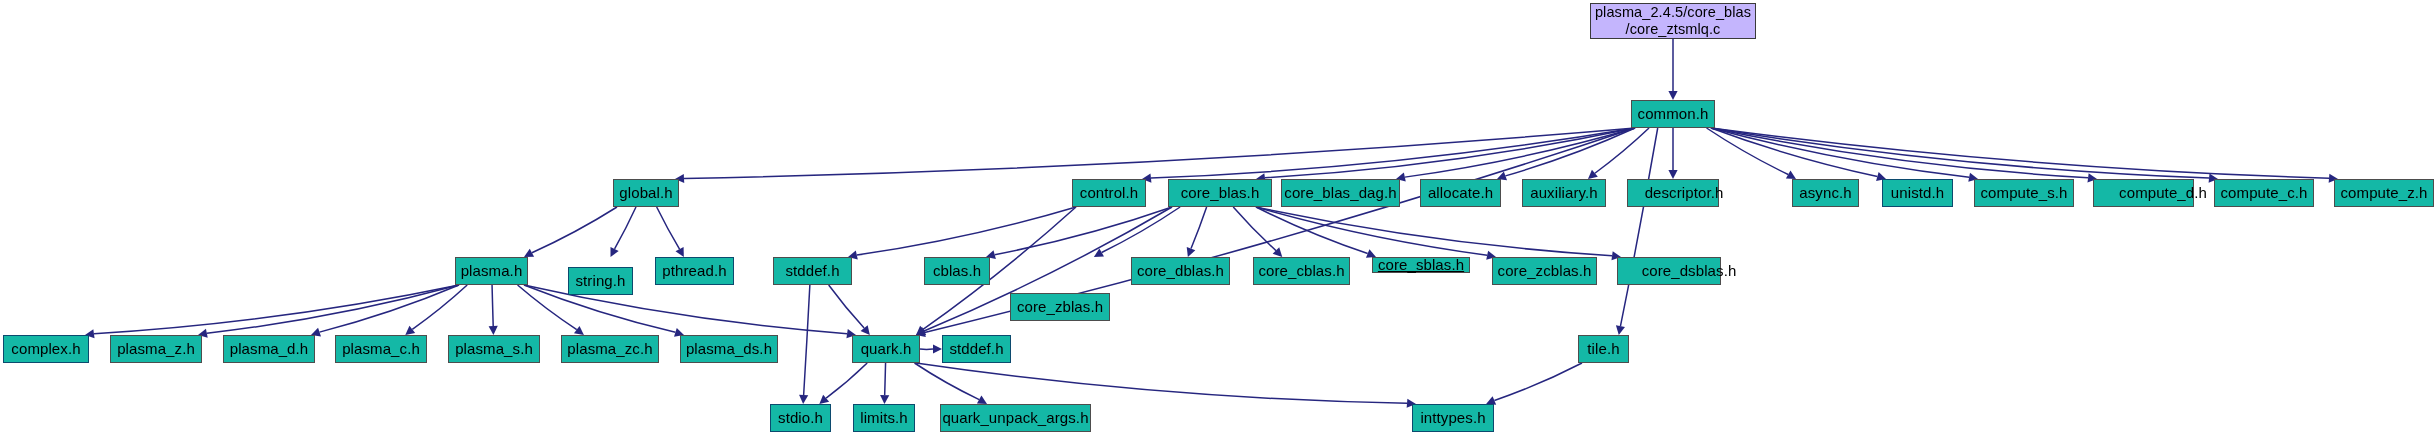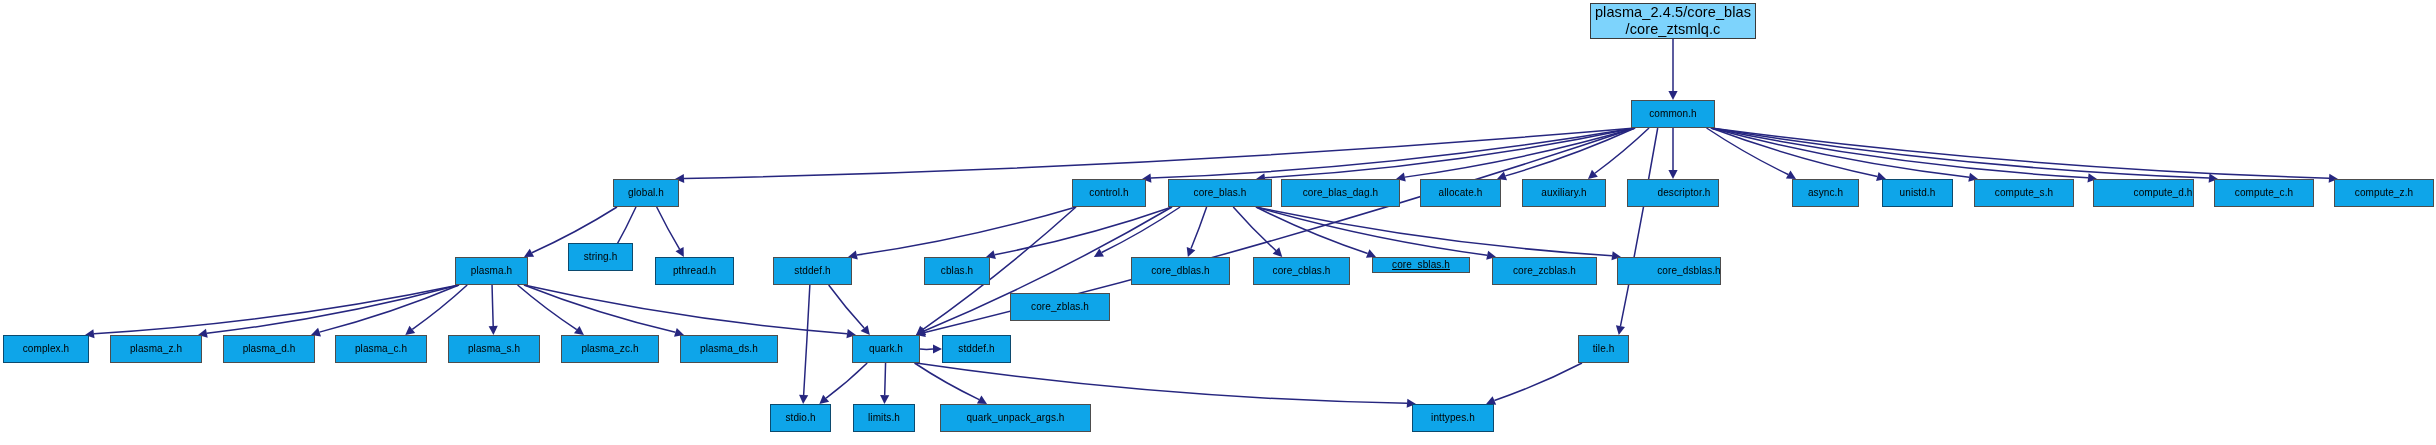--- a/index.html
+++ b/index.html
@@ -1,24 +1,24 @@
 <!DOCTYPE html>
 <html><head>
 <meta charset="utf-8">
 <style>
   html,body{margin:0;padding:0;background:#ffffff;}
   body{font-family:"Liberation Sans","DejaVu Sans",sans-serif;}
   #graph-root{position:relative;width:2436px;height:445px;background:#fff;overflow:hidden;}
   svg#edges{position:absolute;left:0;top:0;width:2436px;height:445px;}
   .node{position:absolute;box-sizing:border-box;display:flex;align-items:center;justify-content:center;
-        text-align:center;line-height:1.15;color:#000;background:#0ea5e9;
-        font-size:10px;letter-spacing:0.1px;white-space:pre;}
+        text-align:center;line-height:1.15;color:#000;background:#14b8a6;
+        font-size:15px;letter-spacing:0.1px;white-space:pre;}
   .node.sys{border:1px solid #0c4a6e;}
   .node.proj{border:1px solid #4d4d4d;}
-  .node.root{border:1px solid #3a3a3a;background:#7dd3fc;font-size:14.5px;}
+  .node.root{border:1px solid #3a3a3a;background:#c4b5fd;font-size:14.5px;}
   .edge{fill:none;stroke:#26267f;stroke-width:1.5;}
   .arrow{fill:#26267f;}
 </style>
 </head>
 <body>
 
 <div id="graph-root">
   <svg id="edges" viewBox="0 0 2436 445">
       <path class="edge" d="M 1673 39 Q 1673 65 1673 91"></path>
       <polygon class="arrow" points="1673,100 1668.4,91 1677.6,91"></polygon>
@@ -122,21 +122,21 @@
       <div class="node proj" style="left: 1420px; top: 179px; width: 81px; height: 28px;">allocate.h</div>
       <div class="node proj" style="left: 1522px; top: 179px; width: 84px; height: 28px;">auxiliary.h</div>
       <div class="node proj" style="left: 1627px; top: 179px; width: 92px; height: 28px; padding-left: 22px;">descriptor.h</div>
       <div class="node proj" style="left: 1792px; top: 179px; width: 67px; height: 28px;">async.h</div>
       <div class="node sys" style="left: 1882px; top: 179px; width: 71px; height: 28px;">unistd.h</div>
       <div class="node proj" style="left: 1974px; top: 179px; width: 100px; height: 28px;">compute_s.h</div>
       <div class="node proj" style="left: 2093px; top: 179px; width: 101px; height: 28px; padding-left: 39px;">compute_d.h</div>
       <div class="node proj" style="left: 2214px; top: 179px; width: 100px; height: 28px;">compute_c.h</div>
       <div class="node proj" style="left: 2334px; top: 179px; width: 100px; height: 28px;">compute_z.h</div>
       <div class="node proj" style="left: 455px; top: 257px; width: 73px; height: 28px;">plasma.h</div>
-      <div class="node sys" style="left: 568px; top: 243px; width: 65px; height: 28px;">string.h</div>
+      <div class="node sys" style="left: 568px; top: 267px; width: 65px; height: 28px;">string.h</div>
       <div class="node sys" style="left: 655px; top: 257px; width: 79px; height: 28px;">pthread.h</div>
       <div class="node proj" style="left: 773px; top: 257px; width: 79px; height: 28px;">stddef.h</div>
       <div class="node proj" style="left: 924px; top: 257px; width: 66px; height: 28px;">cblas.h</div>
       <div class="node proj" style="left: 1010px; top: 257px; width: 100px; height: 28px; margin-top: 36px;">core_zblas.h</div>
       <div class="node proj" style="left: 1131px; top: 257px; width: 99px; height: 28px;">core_dblas.h</div>
       <div class="node proj" style="left: 1253px; top: 257px; width: 97px; height: 28px;">core_cblas.h</div>
       <div class="node proj" style="left: 1372px; top: 257px; width: 98px; height: 16px; text-decoration: underline;">core_sblas.h</div>
       <div class="node proj" style="left: 1492px; top: 257px; width: 105px; height: 28px;">core_zcblas.h</div>
       <div class="node proj" style="left: 1617px; top: 257px; width: 104px; height: 28px; padding-left: 40px;">core_dsblas.h</div>
       <div class="node sys" style="left: 3px; top: 335px; width: 86px; height: 28px;">complex.h</div>

